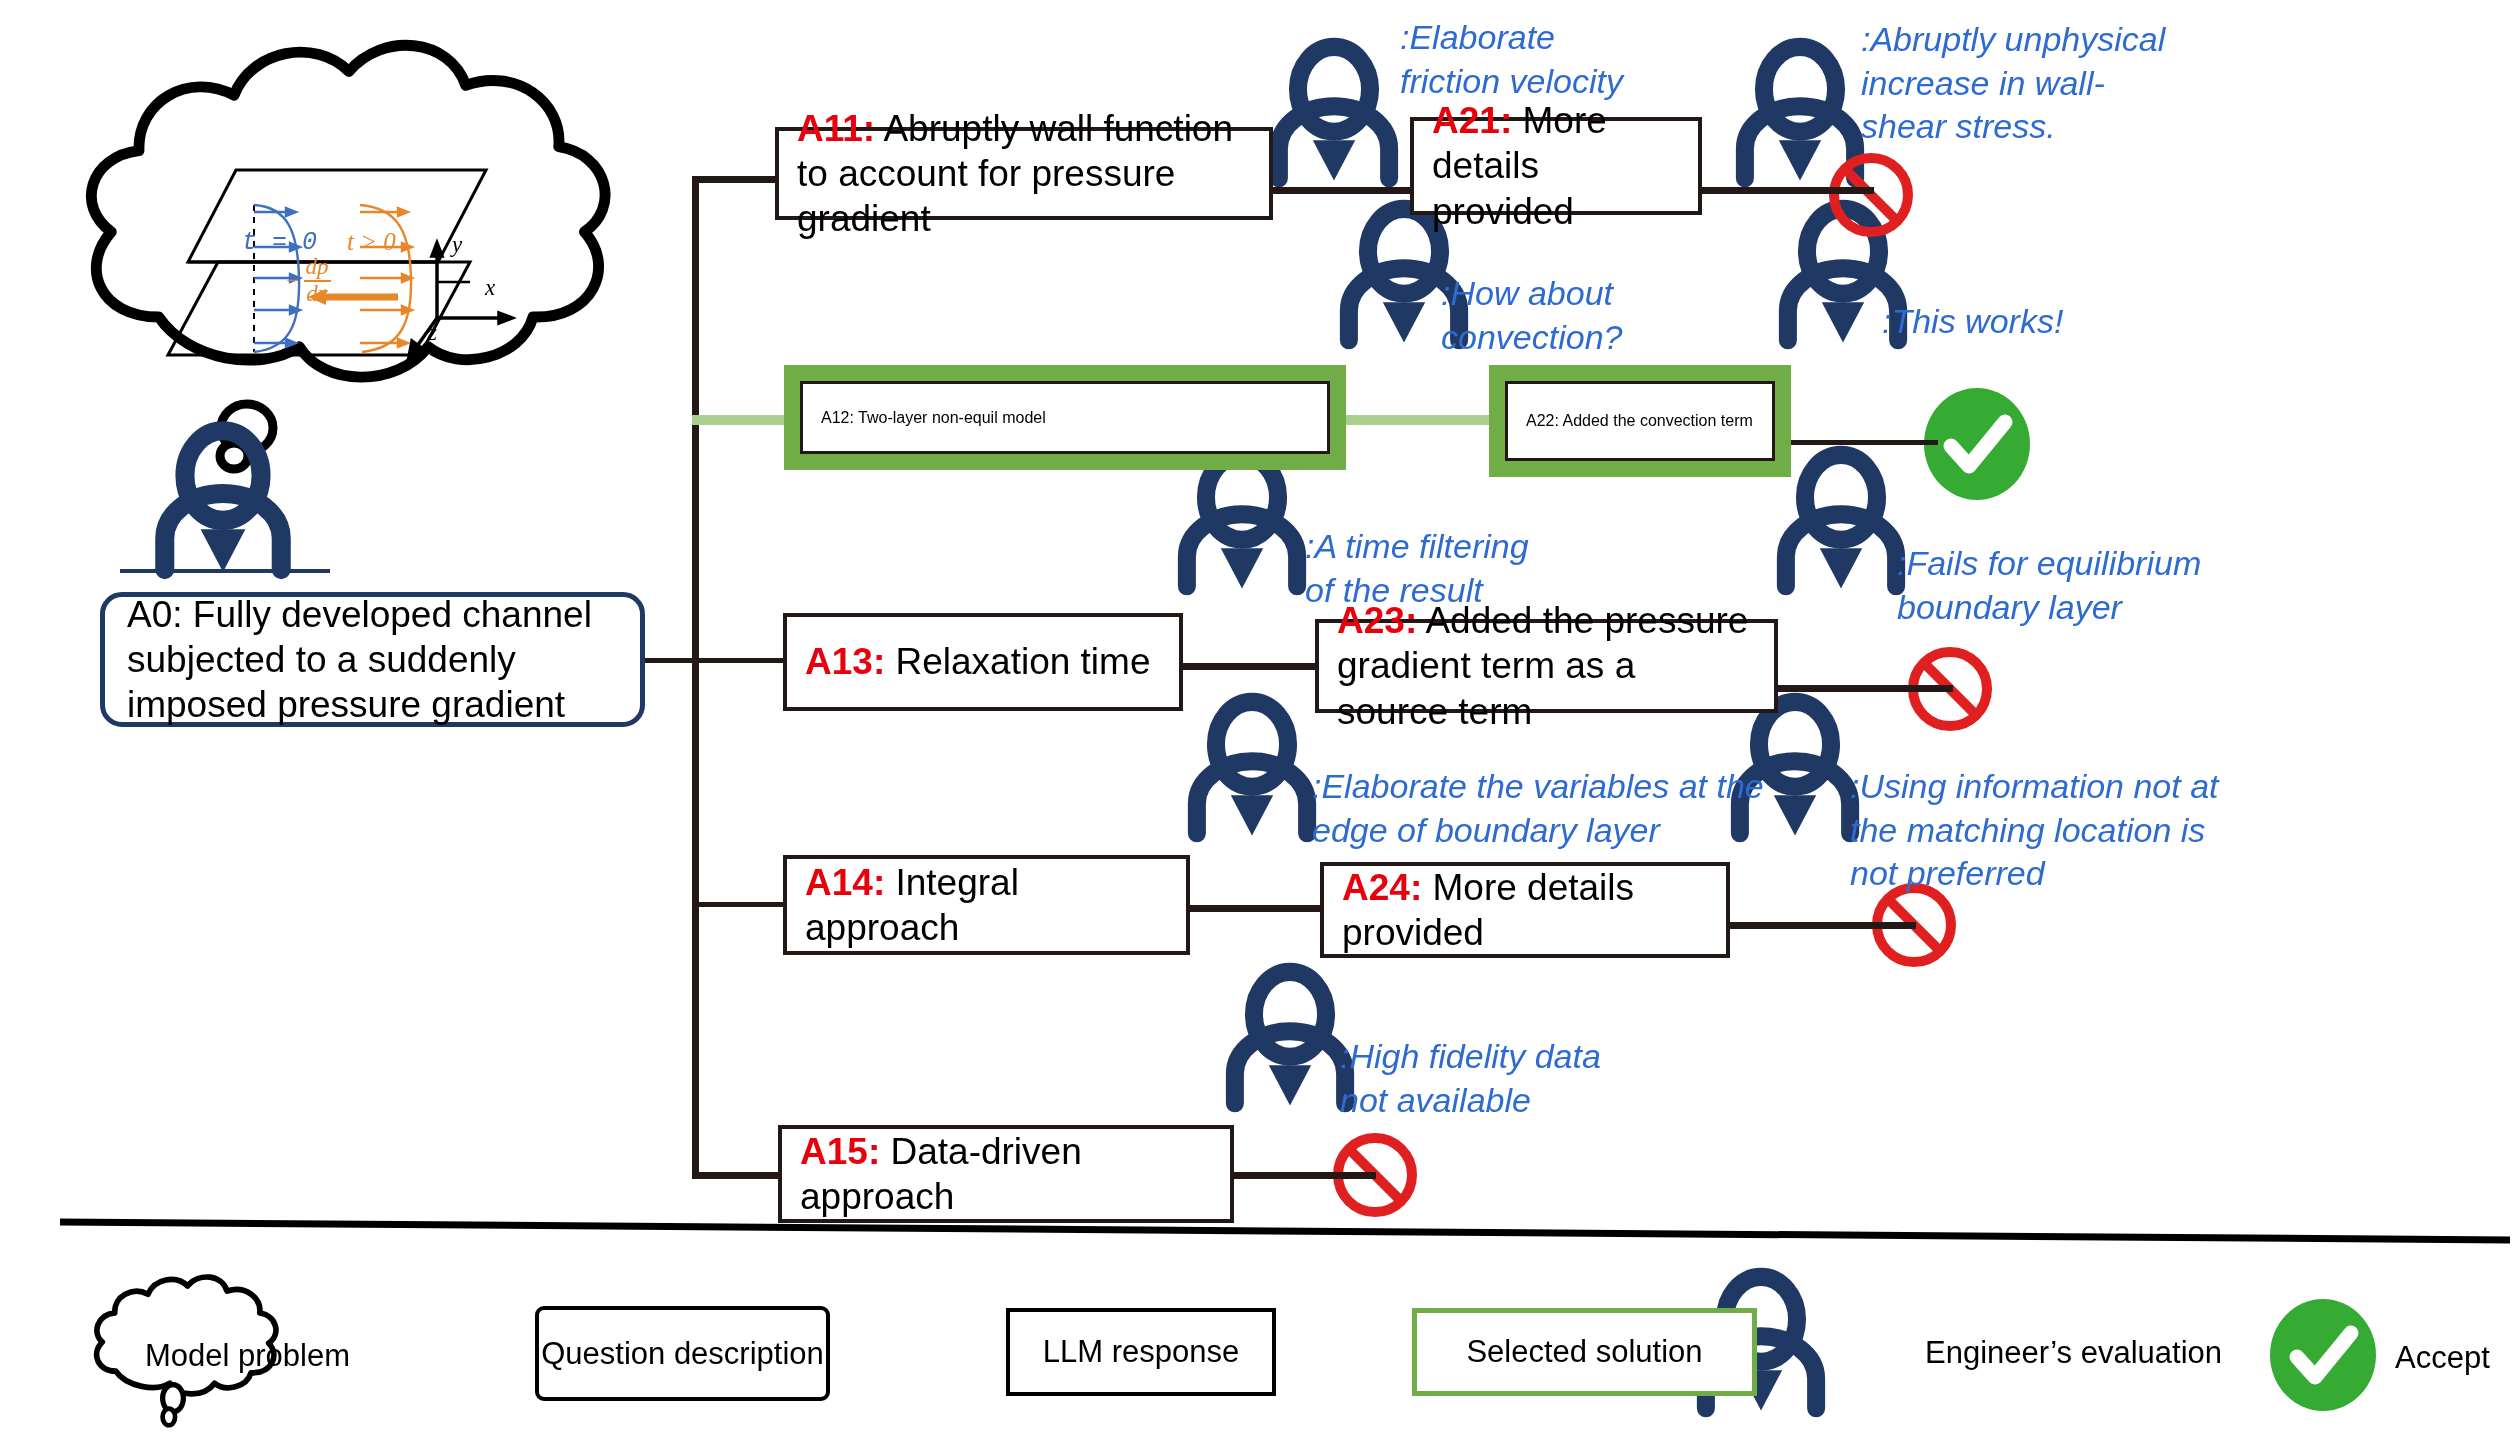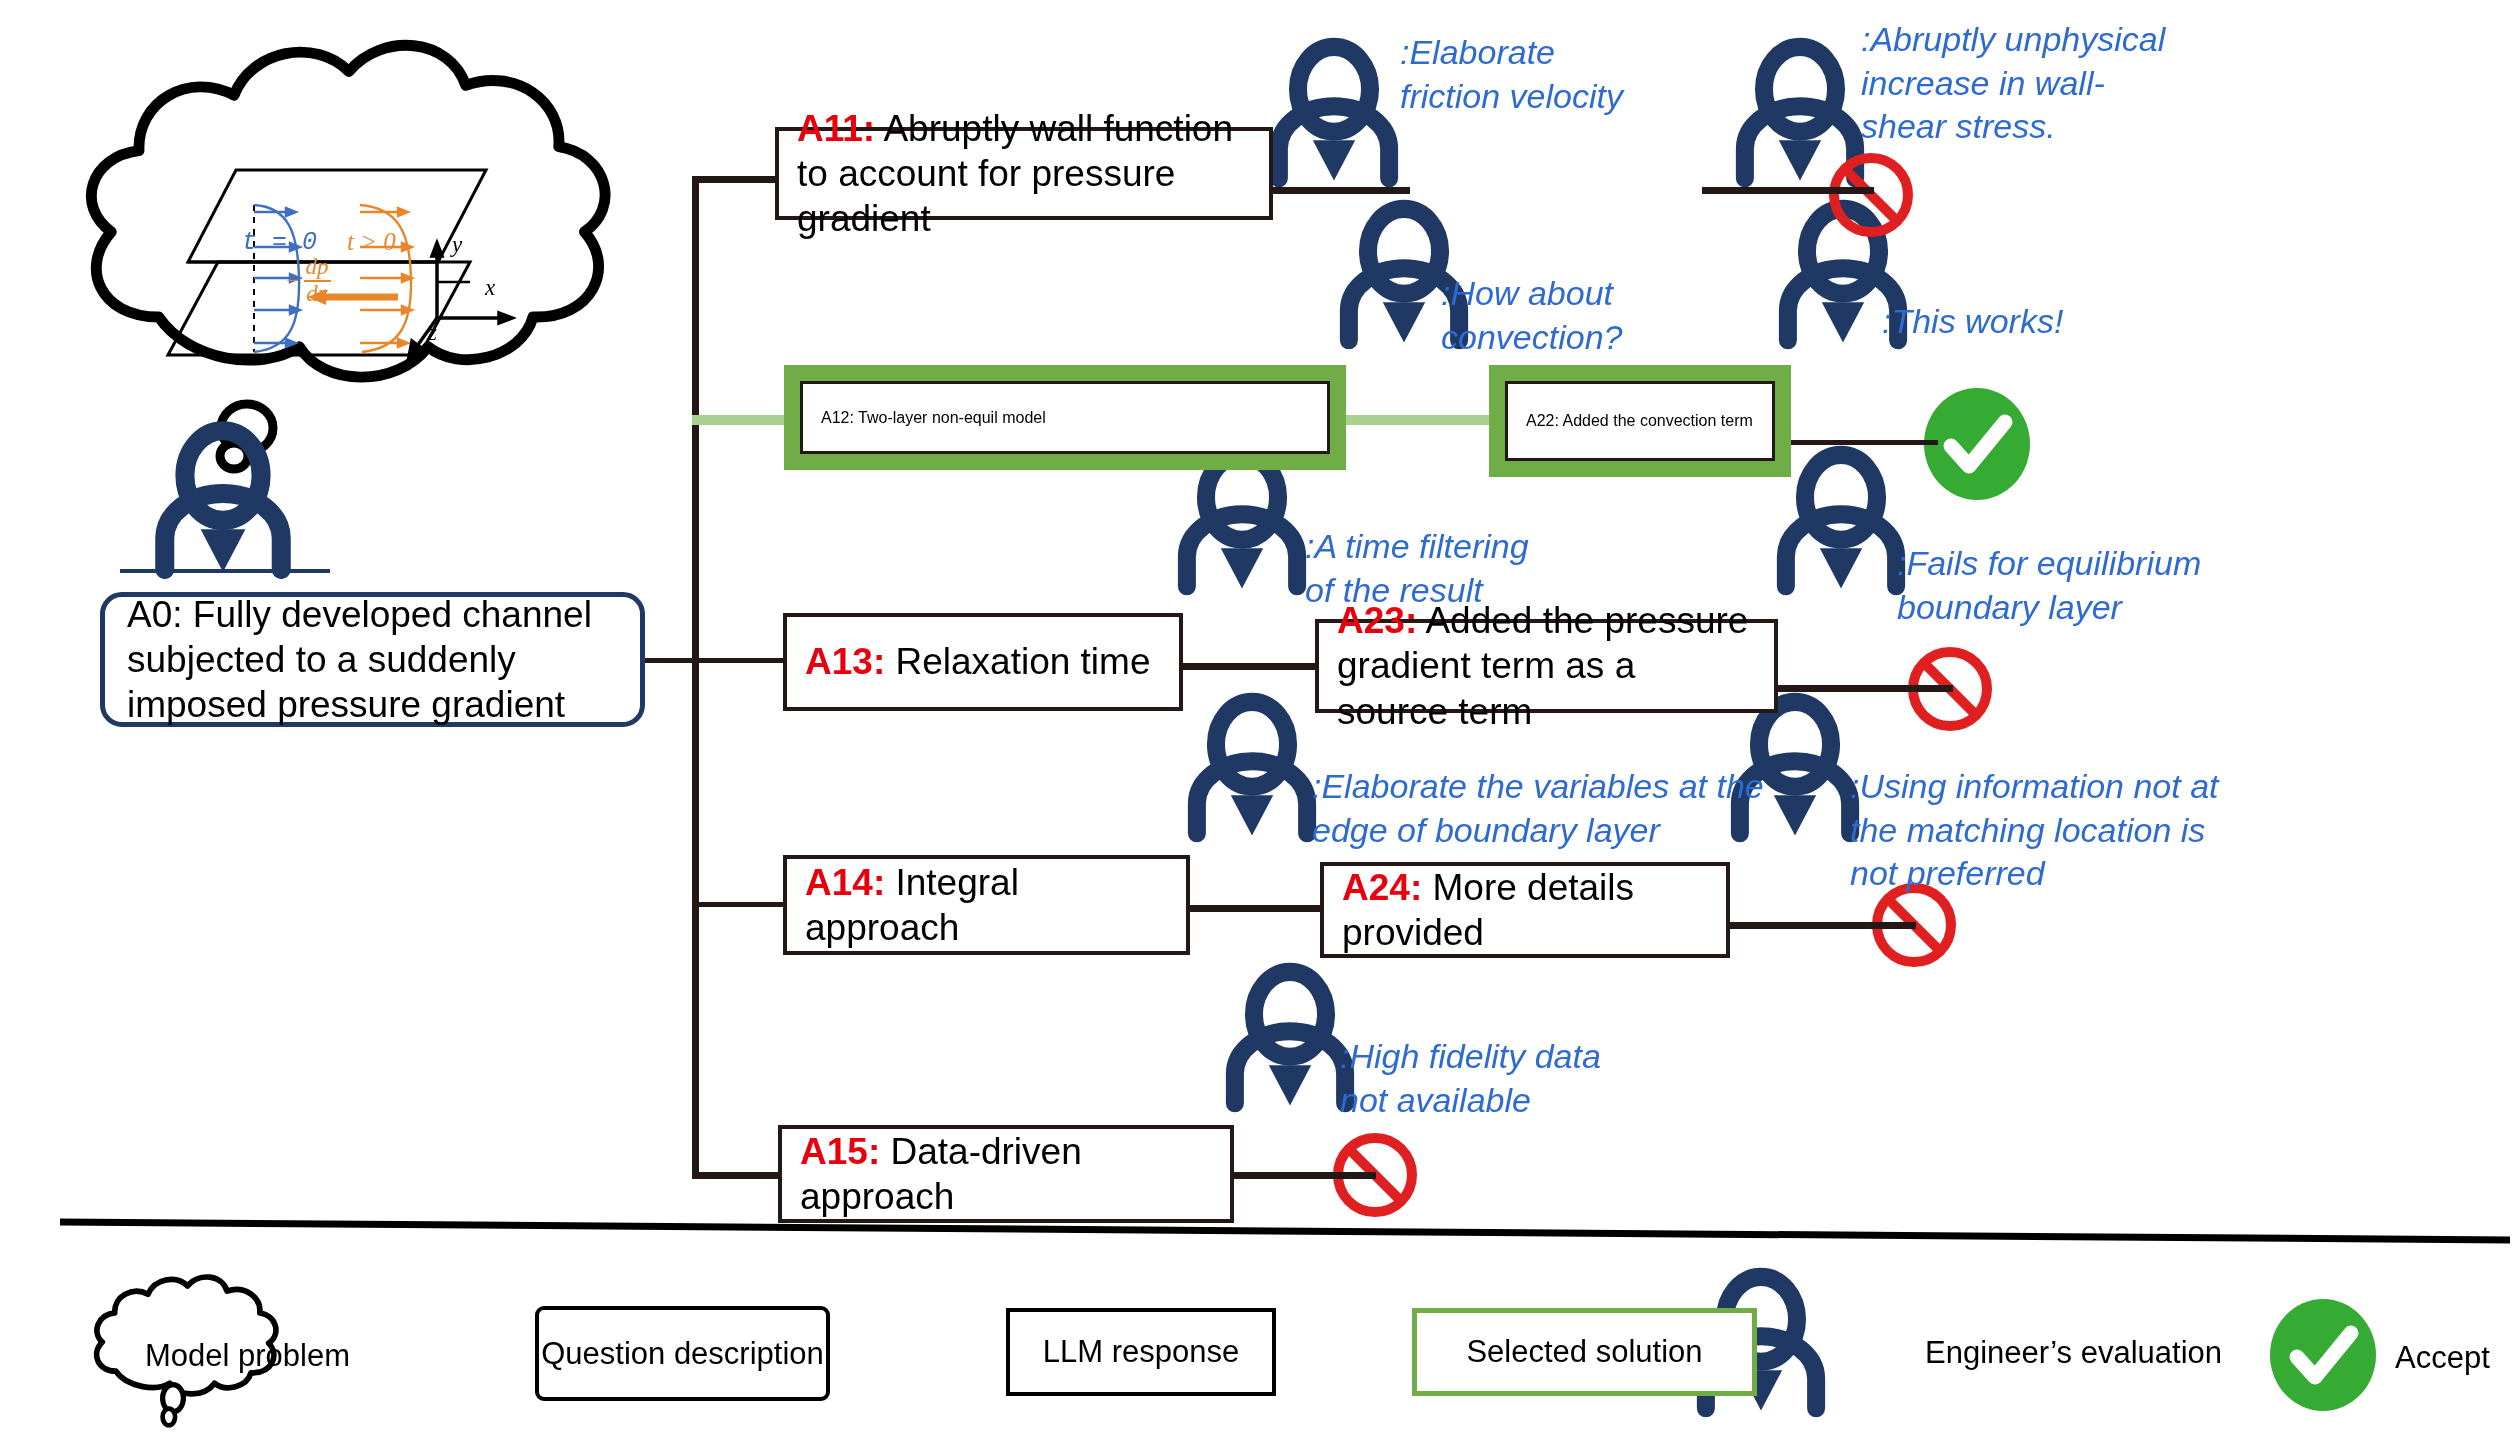--- a/index.html
+++ b/index.html
@@ -245,22 +245,27 @@
     <div class="txt" style="font-size:37px;line-height:1.22;">
       <span class="tag">A0:</span><span> Fully developed channel subjected to a suddenly imposed pressure gradient</span>
     </div>
   </div>
 
   <div class="node" style="left:775px;top:127px;width:498px;height:93px;">
     <div class="txt">
       <span class="tag">A11:</span><span> Abruptly wall function to account for pressure gradient</span>
     </div>
   </div>
-  <div class="cmt" style="left:1400px;top:31px;width:330px;">:Elaborate
+  <div class="cmt" style="left:1400px;top:16px;width:330px;">:Elaborate
 friction velocity</div>
+  <div class="node" style="left:1410px;top:117px;width:292px;height:98px;">
+    <div class="txt">
+      <span class="tag">A21:</span><span> More details provided</span>
+    </div>
+  </div>
   <div class="cmt" style="left:1861px;top:18px;width:360px;">:Abruptly unphysical
 increase in wall-
 shear stress.</div>
 
   <div class="selwrap" style="left:784px;top:365px;width:562px;height:105px;">
     <div class="selinner">
       <div class="txt">
         <span class="tag">A12:</span><span> Two-layer non-equil model</span>
       </div>
     </div>

